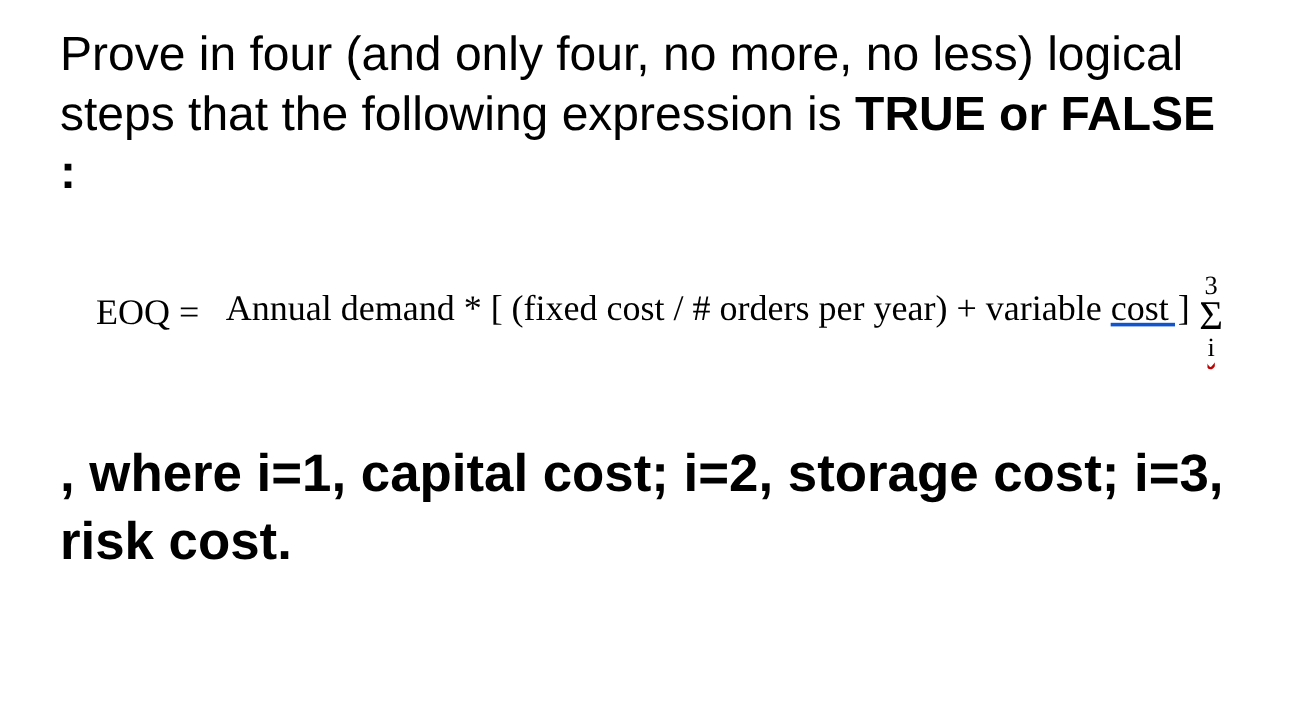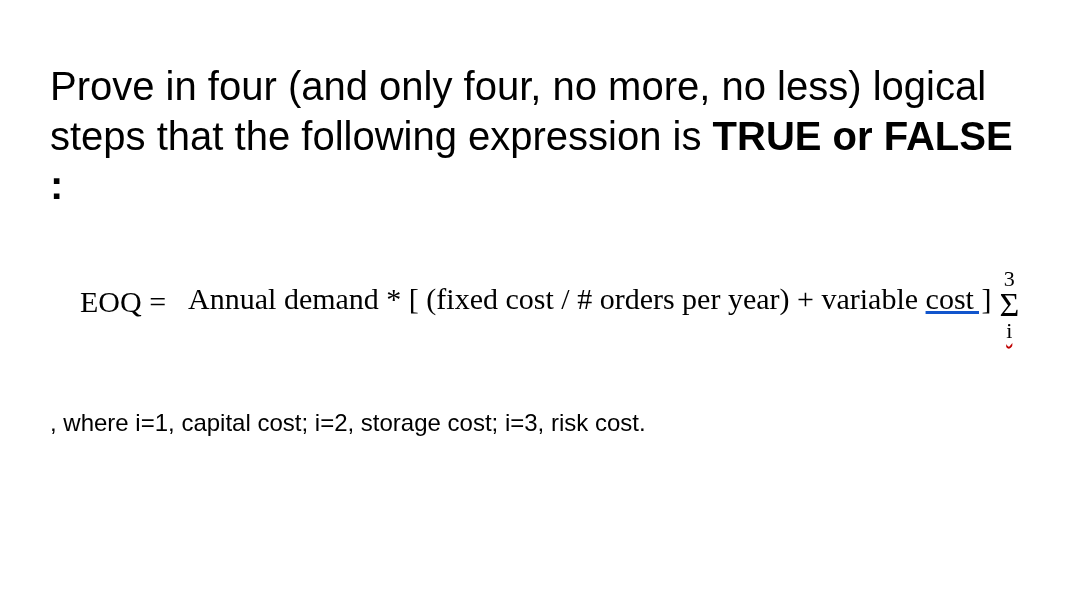--- a/index.html
+++ b/index.html
@@ -8,21 +8,20 @@
     width: 1080px;
     height: 600px;
     background: #ffffff;
     font-family: "Segoe UI", "Helvetica Neue", Arial, sans-serif;
     color: #000000;
   }
   .page {
     box-sizing: border-box;
     padding: 20px 50px 20px 50px;
     width: 1080px;
-    margin-top: 41px;
   }
   .prompt-heading {
     font-size: 40px;
     line-height: 1.25;
     letter-spacing: 0px;
     font-weight: 400;
   }
   .prompt-heading .bold {
     font-weight: 700;
   }
@@ -91,23 +90,23 @@
     text-decoration-thickness: 1.5px;
   }
   .blue-under {
     text-decoration: underline solid #1155cc;
     text-underline-offset: 2px;
   }
   .sigma-bottom.wavy-under { 
   }
   .where-line {
     margin-top: 65px;
-    font-size: 24px;
+    font-size: 44px;
     line-height: 1.3;
-    font-weight: 400;
+    font-weight: 700;
   }
 </style>
 </head>
 <body>
 
 <div class="page">
 
   <div class="prompt-heading">
     <span>Prove in four (and only four, no more, no less) logical steps that the following expression is </span><span class="bold">TRUE or FALSE</span>
   </div>

